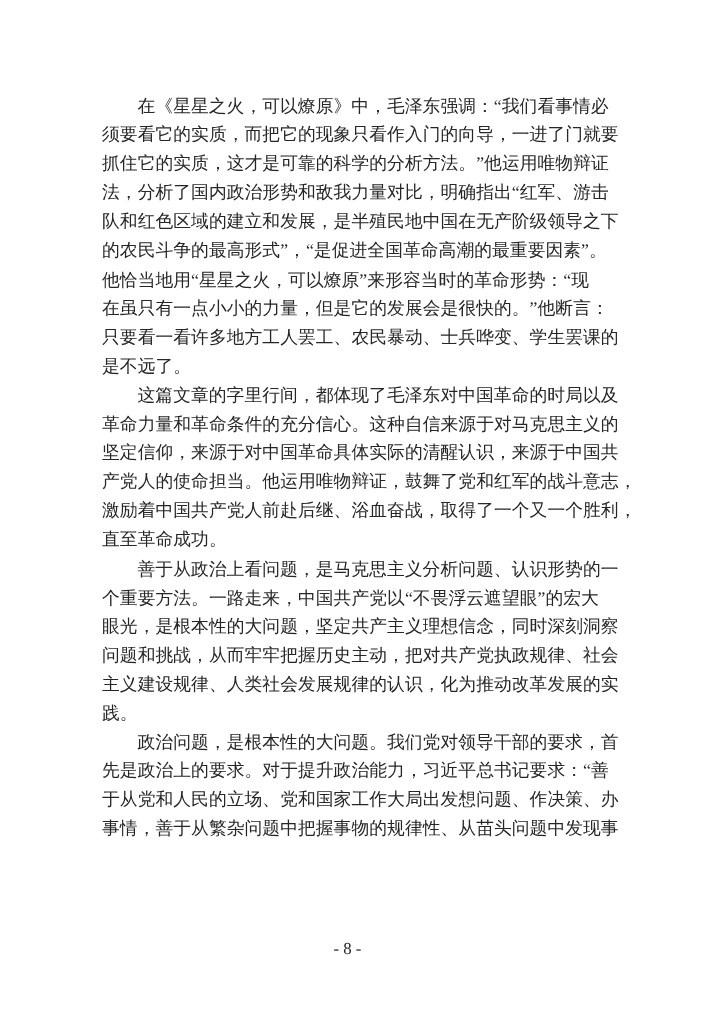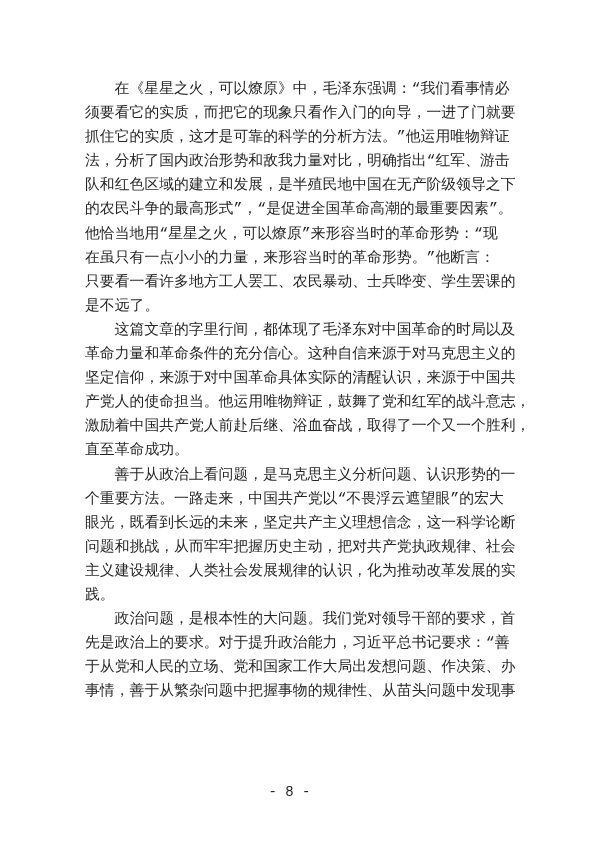--- a/index.html
+++ b/index.html
@@ -6,21 +6,21 @@
     margin: 0;
     padding: 0;
     background: #ffffff;
   }
   .page {
     position: relative;
     width: 600px;
     height: 849px;
     background: #ffffff;
     overflow: hidden;
-    font-family: Liberation Mono, monospace;
+    font-family: Liberation Serif, serif;
     color: #262626;
   }
   .text-block {
     position: absolute;
     left: 85px;
     top: 77px;
     width: 431px;
     font-size: 14.8px;
   }
   .line {
@@ -48,32 +48,32 @@
 
 <div class="page">
   <div class="text-block">
       <div class="line indent">在《星星之火，可以燎原》中，毛泽东强调：“我们看事情必</div>
       <div class="line">须要看它的实质，而把它的现象只看作入门的向导，一进了门就要</div>
       <div class="line">抓住它的实质，这才是可靠的科学的分析方法。”他运用唯物辩证</div>
       <div class="line">法，分析了国内政治形势和敌我力量对比，明确指出“红军、游击</div>
       <div class="line">队和红色区域的建立和发展，是半殖民地中国在无产阶级领导之下</div>
       <div class="line">的农民斗争的最高形式”，“是促进全国革命高潮的最重要因素”。</div>
       <div class="line">他恰当地用“星星之火，可以燎原”来形容当时的革命形势：“现</div>
-      <div class="line">在虽只有一点小小的力量，来形容当时的革命形势。”他断言：</div>
+      <div class="line">在虽只有一点小小的力量，但是它的发展会是很快的。”他断言：</div>
       <div class="line">只要看一看许多地方工人罢工、农民暴动、士兵哗变、学生罢课的</div>
       <div class="line">是不远了。</div>
       <div class="line indent">这篇文章的字里行间，都体现了毛泽东对中国革命的时局以及</div>
       <div class="line">革命力量和革命条件的充分信心。这种自信来源于对马克思主义的</div>
       <div class="line">坚定信仰，来源于对中国革命具体实际的清醒认识，来源于中国共</div>
       <div class="line">产党人的使命担当。他运用唯物辩证，鼓舞了党和红军的战斗意志，</div>
       <div class="line">激励着中国共产党人前赴后继、浴血奋战，取得了一个又一个胜利，</div>
       <div class="line">直至革命成功。</div>
       <div class="line indent">善于从政治上看问题，是马克思主义分析问题、认识形势的一</div>
       <div class="line">个重要方法。一路走来，中国共产党以“不畏浮云遮望眼”的宏大</div>
-      <div class="line">眼光，既看到长远的未来，坚定共产主义理想信念，这一科学论断</div>
+      <div class="line">眼光，是根本性的大问题，坚定共产主义理想信念，同时深刻洞察</div>
       <div class="line">问题和挑战，从而牢牢把握历史主动，把对共产党执政规律、社会</div>
       <div class="line">主义建设规律、人类社会发展规律的认识，化为推动改革发展的实</div>
       <div class="line">践。</div>
       <div class="line indent">政治问题，是根本性的大问题。我们党对领导干部的要求，首</div>
       <div class="line">先是政治上的要求。对于提升政治能力，习近平总书记要求：“善</div>
       <div class="line">于从党和人民的立场、党和国家工作大局出发想问题、作决策、办</div>
       <div class="line">事情，善于从繁杂问题中把握事物的规律性、从苗头问题中发现事</div>
     </div>
   <div class="page-number">- 8 -</div>
 </div>

